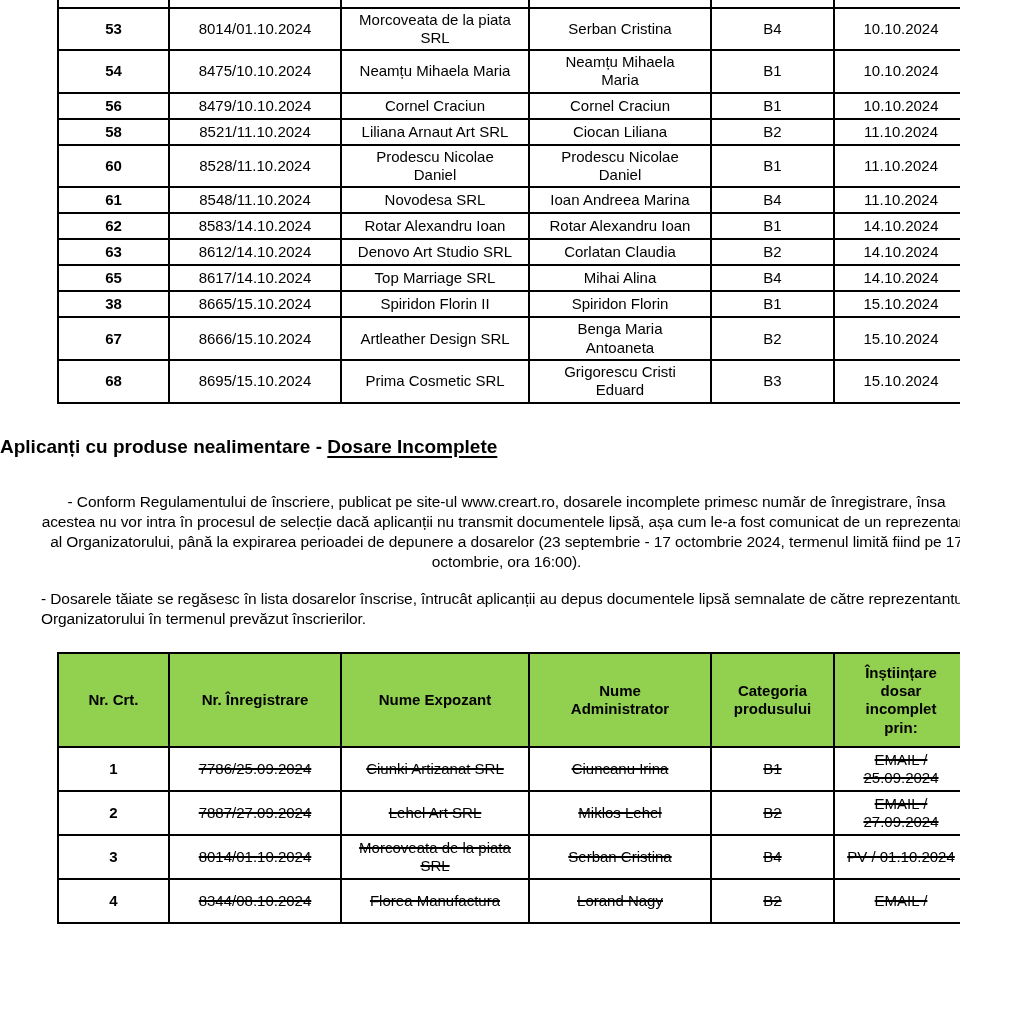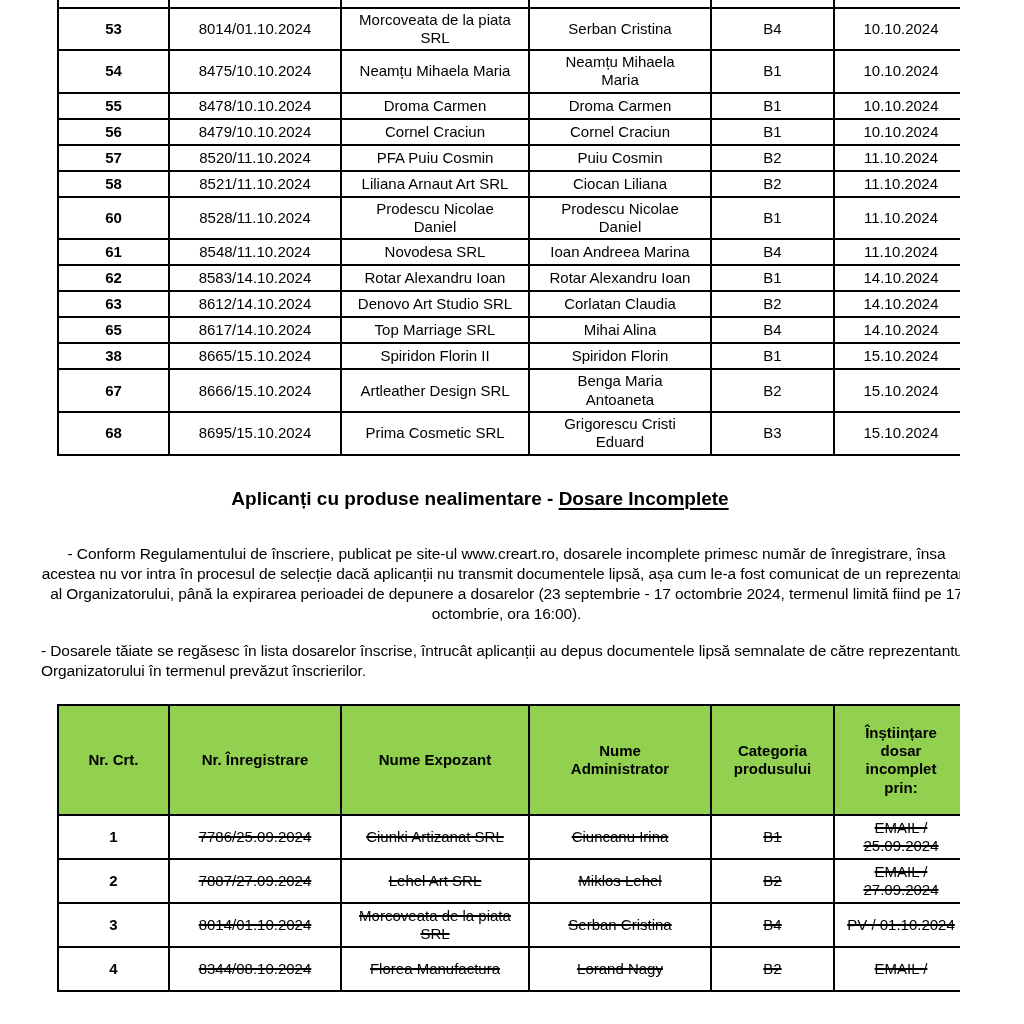--- a/index.html
+++ b/index.html
@@ -37,31 +37,31 @@
     white-space: pre-line;
     overflow: hidden;
   }
   td:first-child { font-weight: bold; }
   #table1 { margin-top: -36px; }
   #table1 tbody tr { height: 26px; }
   #table2 thead th {
     background: var(--header-green, #92D050);
     font-weight: bold;
     height: 84px;
-    padding: 12px 4px;
+    padding: 4px 4px;
   }
   #table2 { margin-top: 23px; }
   #table2 tbody tr { height: 44px; }
   #table2 td.strike {
     text-decoration: line-through;
     text-decoration-thickness: 1.5px;
   }
   .section-heading {
     margin: 32px 0 0 0;
-    text-align: center;
+    text-align: left;
     font-size: 19px;
     font-weight: bold;
     letter-spacing: 0px;
   }
   .section-heading .underlined {
     text-decoration: underline;
     text-decoration-thickness: 2px;
     text-underline-offset: 3px;
   }
   .note {
@@ -111,42 +111,26 @@
         <tr>
           <td>54</td>
           <td>8475/10.10.2024</td>
           <td>Neamțu Mihaela Maria</td>
           <td>Neamțu Mihaela
 Maria</td>
           <td>B1</td>
           <td>10.10.2024</td>
         </tr>
         <tr>
-          <td>55</td>
-          <td>8478/10.10.2024</td>
-          <td>Droma Carmen</td>
-          <td>Droma Carmen</td>
-          <td>B1</td>
-          <td>10.10.2024</td>
-        </tr>
-        <tr>
           <td>56</td>
           <td>8479/10.10.2024</td>
           <td>Cornel Craciun</td>
           <td>Cornel Craciun</td>
           <td>B1</td>
           <td>10.10.2024</td>
-        </tr>
-        <tr>
-          <td>57</td>
-          <td>8520/11.10.2024</td>
-          <td>PFA Puiu Cosmin</td>
-          <td>Puiu Cosmin</td>
-          <td>B2</td>
-          <td>11.10.2024</td>
         </tr>
         <tr>
           <td>58</td>
           <td>8521/11.10.2024</td>
           <td>Liliana Arnaut Art SRL</td>
           <td>Ciocan Liliana</td>
           <td>B2</td>
           <td>11.10.2024</td>
         </tr>
         <tr>

